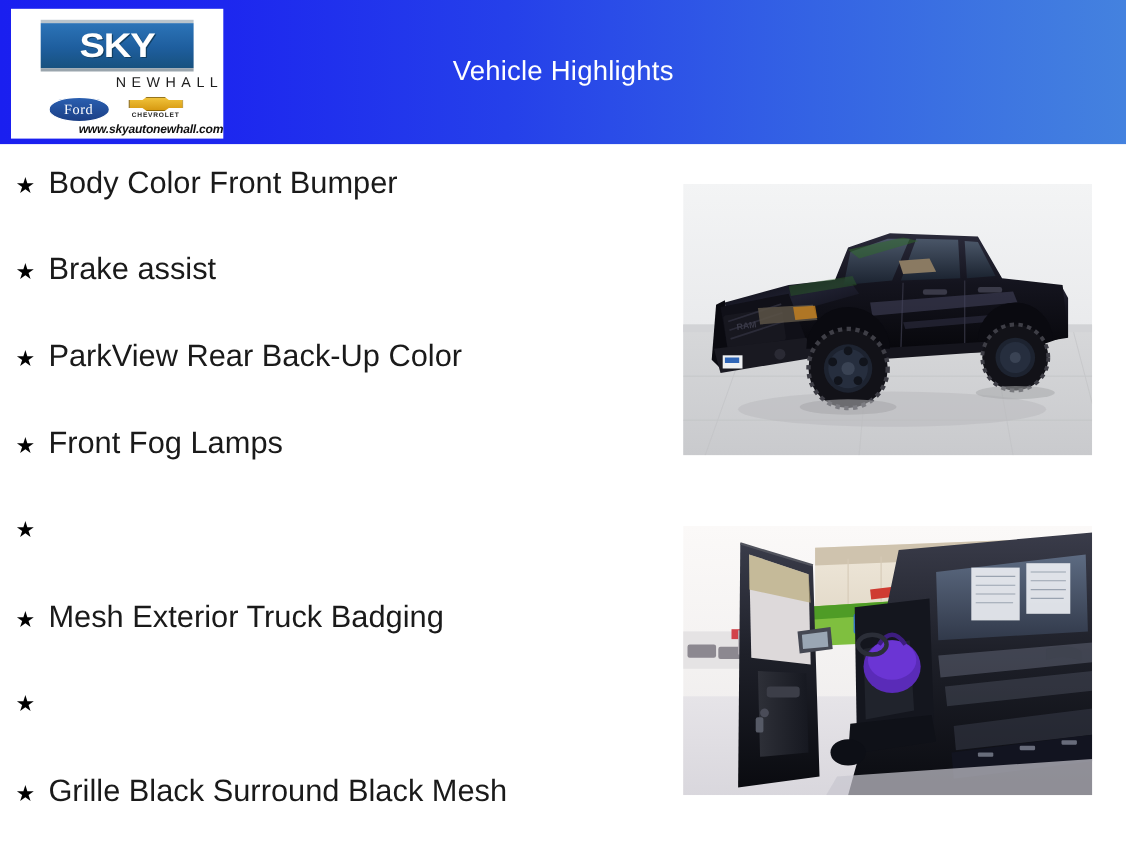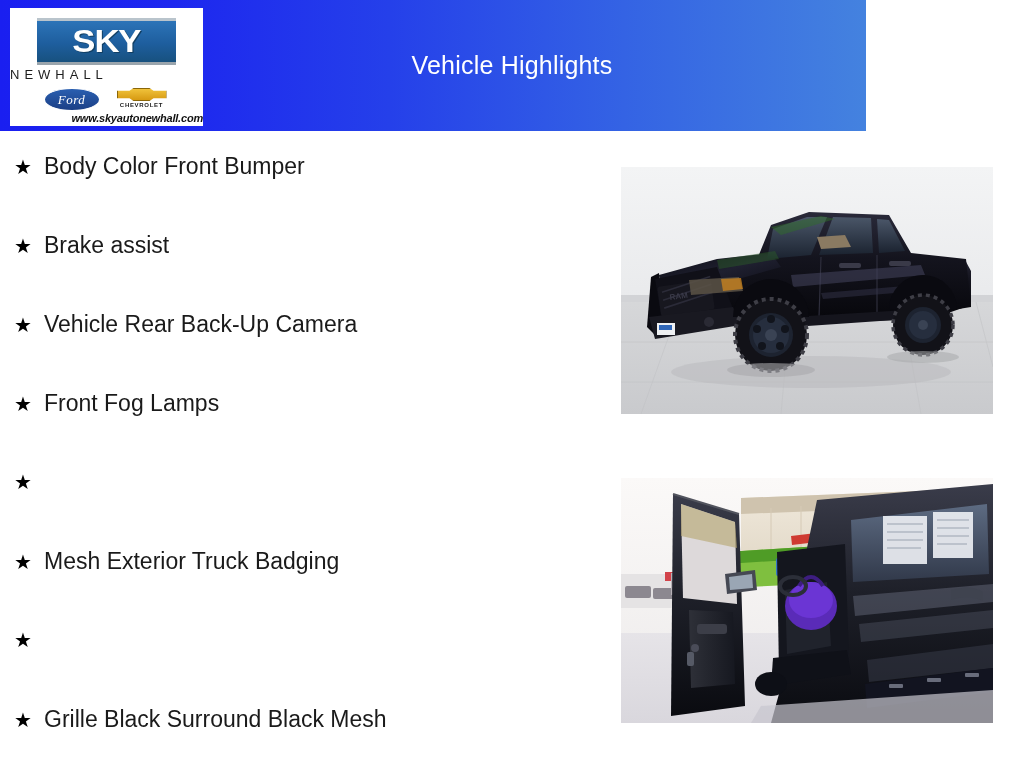--- a/index.html
+++ b/index.html
@@ -12,21 +12,21 @@
     height: 768px;
     overflow: hidden;
     font-family: "Liberation Sans", sans-serif;
     position: relative;
   }
 
   
   .header {
     position: absolute;
     left: 0; top: 0;
-    width: 866px;
+    width: 1024px;
     height: 131px;
     background: linear-gradient(90deg,
         #1a1ff0 0%,
         #1d27ef 20%,
         #2540ea 45%,
         #3463e4 72%,
         #4482df 100%);
     overflow: hidden;
   }
   .header-title {
@@ -77,21 +77,21 @@
     font-family: "Liberation Sans", sans-serif;
     letter-spacing: -1px;
     line-height: 31px;
     transform: scaleX(1.12);
     text-shadow: 1px 1px 0 #123f63;
   }
   .newhall-text {
     position: absolute;
     left: 0; top: 60px;
     width: 193px;
-    text-align: left;
+    text-align: right;
     color: #1d1d1d;
     font-size: 13px;
     letter-spacing: 5px;
     font-weight: 500;
     line-height: 14px;
   }
   .brand-row {
     position: absolute;
     left: 0; top: 78px;
     width: 193px;
@@ -107,21 +107,20 @@
     background: linear-gradient(180deg, #2a5fb0 0%, #1b3f86 100%);
     border: 1.5px solid #ffffff;
     box-sizing: border-box;
     display: flex;
     align-items: center;
     justify-content: center;
   }
   .ford-word {
     color: #ffffff;
     font-family: "Liberation Serif", serif;
-    font-style: italic;
     font-size: 13px;
     line-height: 13px;
     letter-spacing: 0.5px;
   }
   .chev-wrap {
     width: 56px; height: 24px;
     position: relative;
   }
   .chev-bowtie {
     position: absolute;
@@ -173,21 +172,21 @@
   }
   .bullet-star {
     width: 30px;
     color: #000000;
     font-size: 20px;
     line-height: 26px;
     flex: 0 0 auto;
   }
   .feature-label {
     color: #1a1a1a;
-    font-size: 23px;
+    font-size: 28px;
     line-height: 26px;
     white-space: nowrap;
   }
 
   
   .photo {
     position: absolute;
     overflow: hidden;
     background: #ffffff;
   }
@@ -238,21 +237,21 @@
     <span class="feature-label">Body Color Front Bumper</span>
   </div>
 
   <div class="feature-row">
     <span class="bullet-star">★</span>
     <span class="feature-label">Brake assist</span>
   </div>
 
   <div class="feature-row">
     <span class="bullet-star">★</span>
-    <span class="feature-label">Vehicle Rear Back-Up Camera</span>
+    <span class="feature-label">ParkView Rear Back-Up Color</span>
   </div>
 
   <div class="feature-row">
     <span class="bullet-star">★</span>
     <span class="feature-label">Front Fog Lamps</span>
   </div>
 
   <div class="feature-row">
     <span class="bullet-star">★</span>
   </div>

